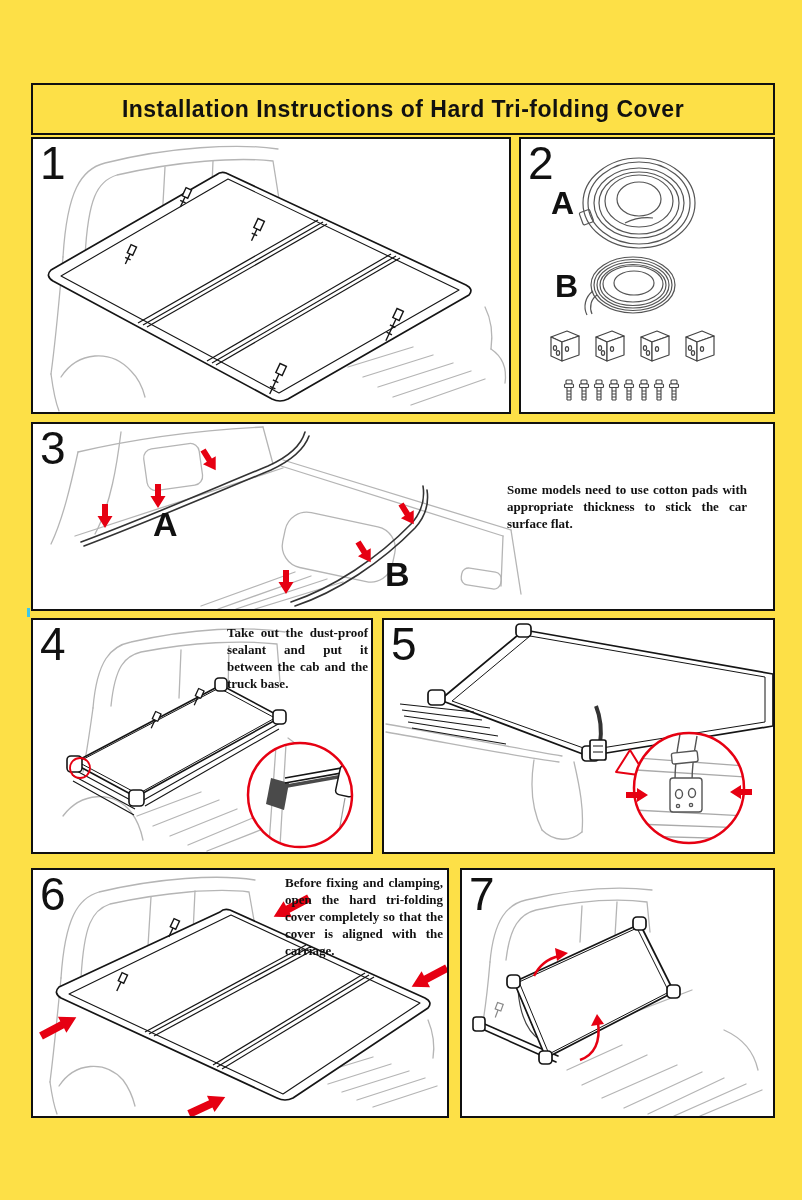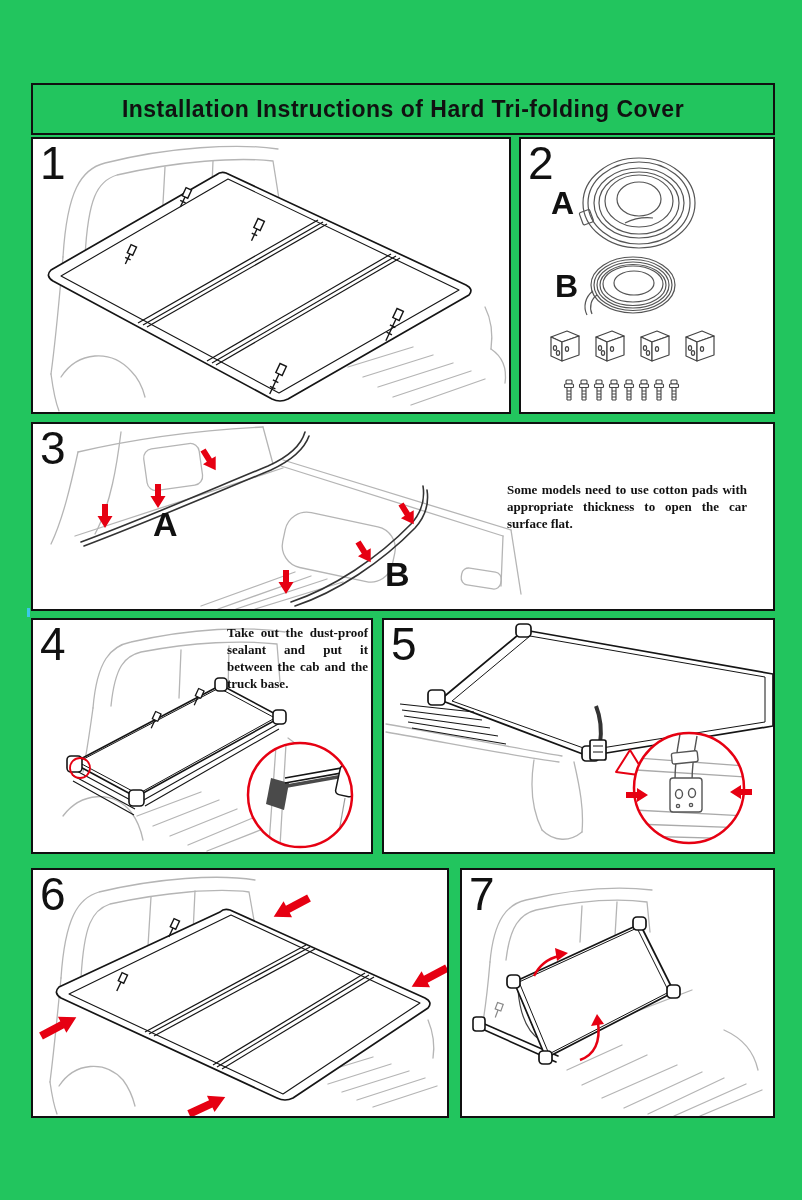--- a/index.html
+++ b/index.html
@@ -1,16 +1,16 @@
 <!DOCTYPE html>
 <html><head>
 <meta charset="utf-8">
 <style>
   html,body{margin:0;padding:0;background:#ffffff;}
-  #page{position:relative;width:802px;height:1200px;background:#22c55e;overflow:hidden;
+  #page{position:relative;width:802px;height:1200px;background:#fde047;overflow:hidden;
         font-family:"Liberation Sans",sans-serif;color:#111;}
   .panel{position:absolute;border:2px solid #101010;background:#fff;box-sizing:border-box;}
   .panel svg{position:absolute;left:0;top:0;}
   .num{position:absolute;top:0;left:7px;font:400 46px/1.05 "Liberation Sans",sans-serif;color:#111;}
   .note{position:absolute;font:bold 13px/1.3 "Liberation Serif",serif;color:#111;text-align:justify;}
   #title-box{position:absolute;left:31px;top:83px;width:744px;height:52px;border:2px solid #101010;
              box-sizing:border-box;display:flex;align-items:center;justify-content:center;}
   #title-box h1{margin:0;font:bold 23px/1 "Liberation Sans",sans-serif;letter-spacing:.5px;color:#111;}
   #cyan-tick{position:absolute;left:27px;top:608px;width:3px;height:9px;background:#3cc8e8;}
   .lblAB{font:600 32px "Liberation Sans",sans-serif;fill:#111;}
@@ -183,21 +183,21 @@
       <use href="#p3-arrow" transform="translate(72,80) rotate(90)"></use>
       <use href="#p3-arrow" transform="translate(125,60) rotate(90)"></use>
       <use href="#p3-arrow" transform="translate(170,26) rotate(58)"></use>
       <use href="#p3-arrow" transform="translate(325,118) rotate(58)"></use>
       <use href="#p3-arrow" transform="translate(368,80) rotate(58)"></use>
       <use href="#p3-arrow" transform="translate(253,146) rotate(90)"></use>
       <text class="lblAB" x="120" y="112" style="font-size:34px">A</text>
       <text class="lblAB" x="352" y="162" style="font-size:34px">B</text>
     </svg>
     <div class="num">3</div>
-    <div class="note" style="left:474px;top:58px;width:240px;">Some models need to use cotton pads with appropriate thickness to open the car surface flat.</div>
+    <div class="note" style="left:474px;top:58px;width:240px;">Some models need to use cotton pads with appropriate thickness to stick the car surface flat.</div>
   </div>
 
   <div class="panel" style="left:31px;top:618px;width:342px;height:236px;">
     <svg width="338" height="232" viewBox="0 0 338 232">
       <g stroke="#b5b5b5" stroke-width="1.3" fill="none" stroke-linecap="round">
         <path d="M60,88 C64,40 78,26 98,22 C160,8 215,6 252,12"></path>
         <path d="M78,86 C82,46 92,36 108,32 C160,22 210,20 244,24 L247,62"></path>
         <path d="M148,30 L146,78"></path>
           <path d="M196,26 L195,72"></path>
         <path d="M60,88 C57,110 54,130 50,152"></path>
@@ -342,20 +342,21 @@
       </g>
       <defs>
           <path id="p6-arrow" d="M0,-4 L24,-4 L24,-9 L40,0 L24,9 L24,4 L0,4 Z" fill="#e60012"></path>
         </defs>
       <use href="#p6-arrow" transform="translate(276,28) rotate(152)"></use>
       <use href="#p6-arrow" transform="translate(414,98) rotate(152)"></use>
       <use href="#p6-arrow" transform="translate(8,166) rotate(-28)"></use>
       <use href="#p6-arrow" transform="translate(156,244) rotate(-25)"></use>
     </svg>
     <div class="num">6</div>
+    <div class="note" style="left:252px;top:5px;width:158px;">Before fixing and clamping, open the hard tri-folding cover completely so that the cover is aligned with the carriage.</div>
   </div>
 
   <div class="panel" style="left:460px;top:868px;width:315px;height:250px;">
     <svg width="311" height="246" viewBox="0 0 311 246">
       <g stroke="#b5b5b5" stroke-width="1.3" fill="none" stroke-linecap="round">
         <path d="M28,92 C32,48 46,34 64,30 C115,18 155,16 190,20"></path>
         <path d="M44,90 C48,56 58,44 74,40 C120,30 155,28 185,32 L188,62"></path>
         <path d="M120,36 L118,72"></path>
           <path d="M155,32 L153,66"></path>
         <path d="M28,92 C26,115 24,135 20,158"></path>

